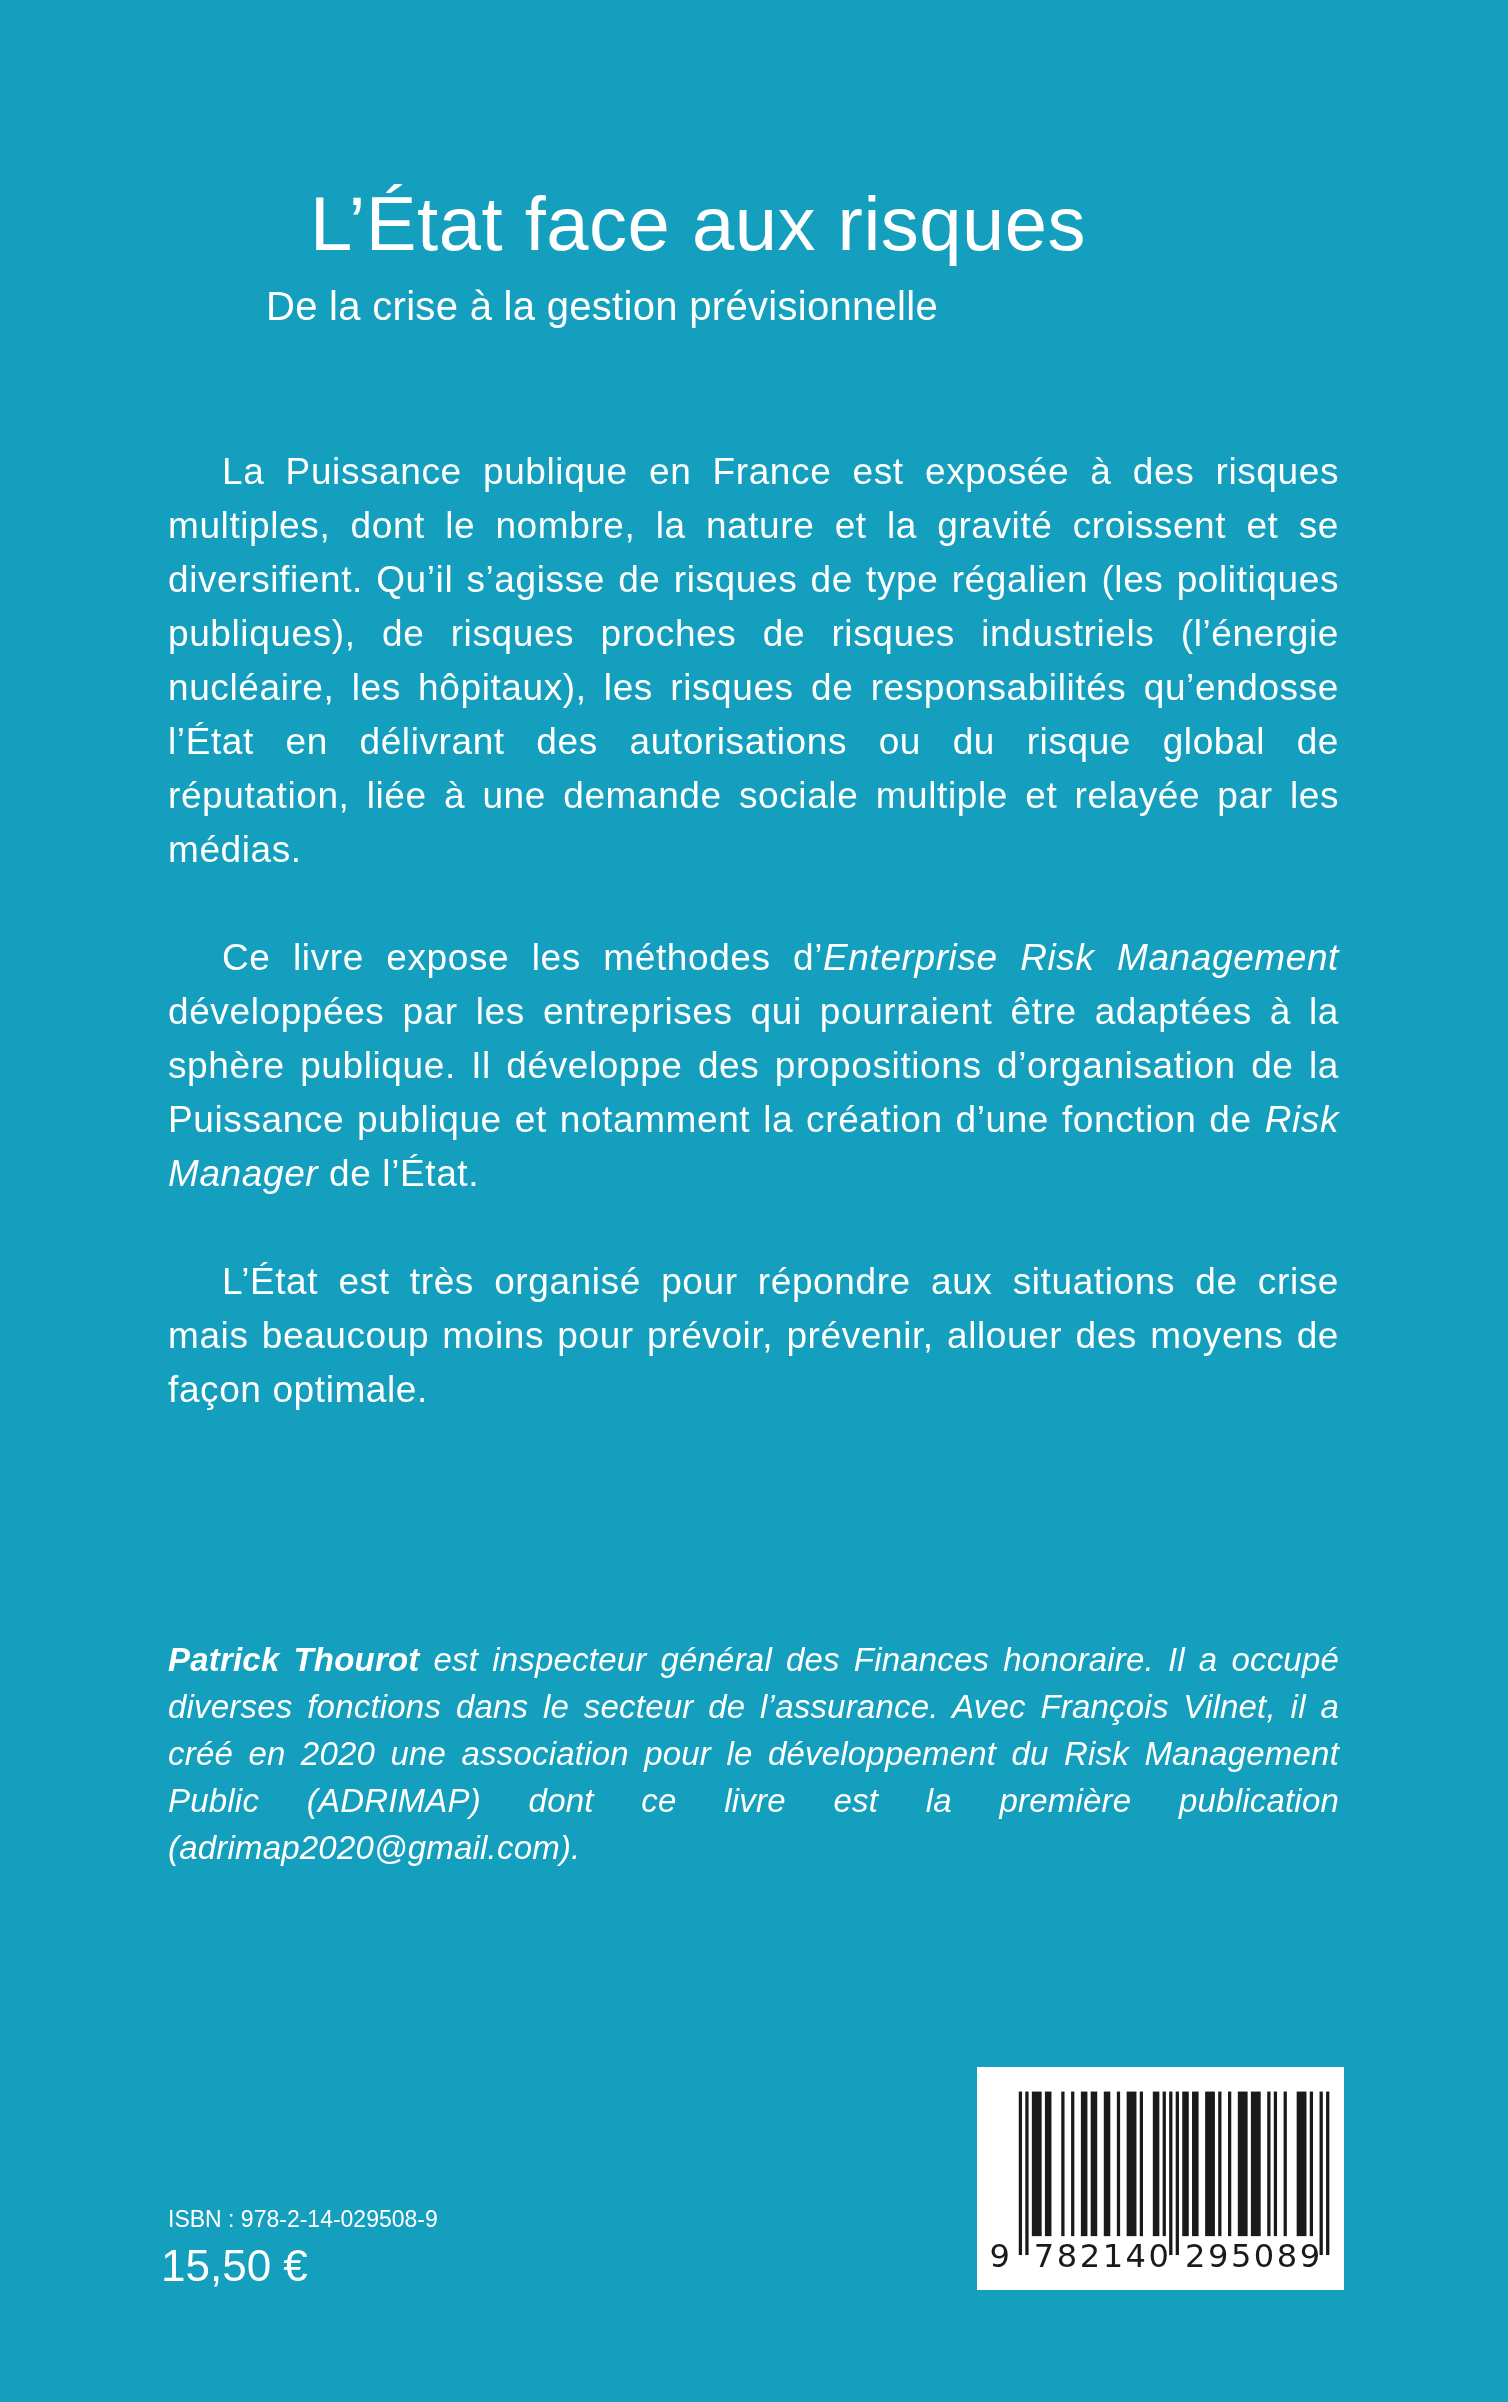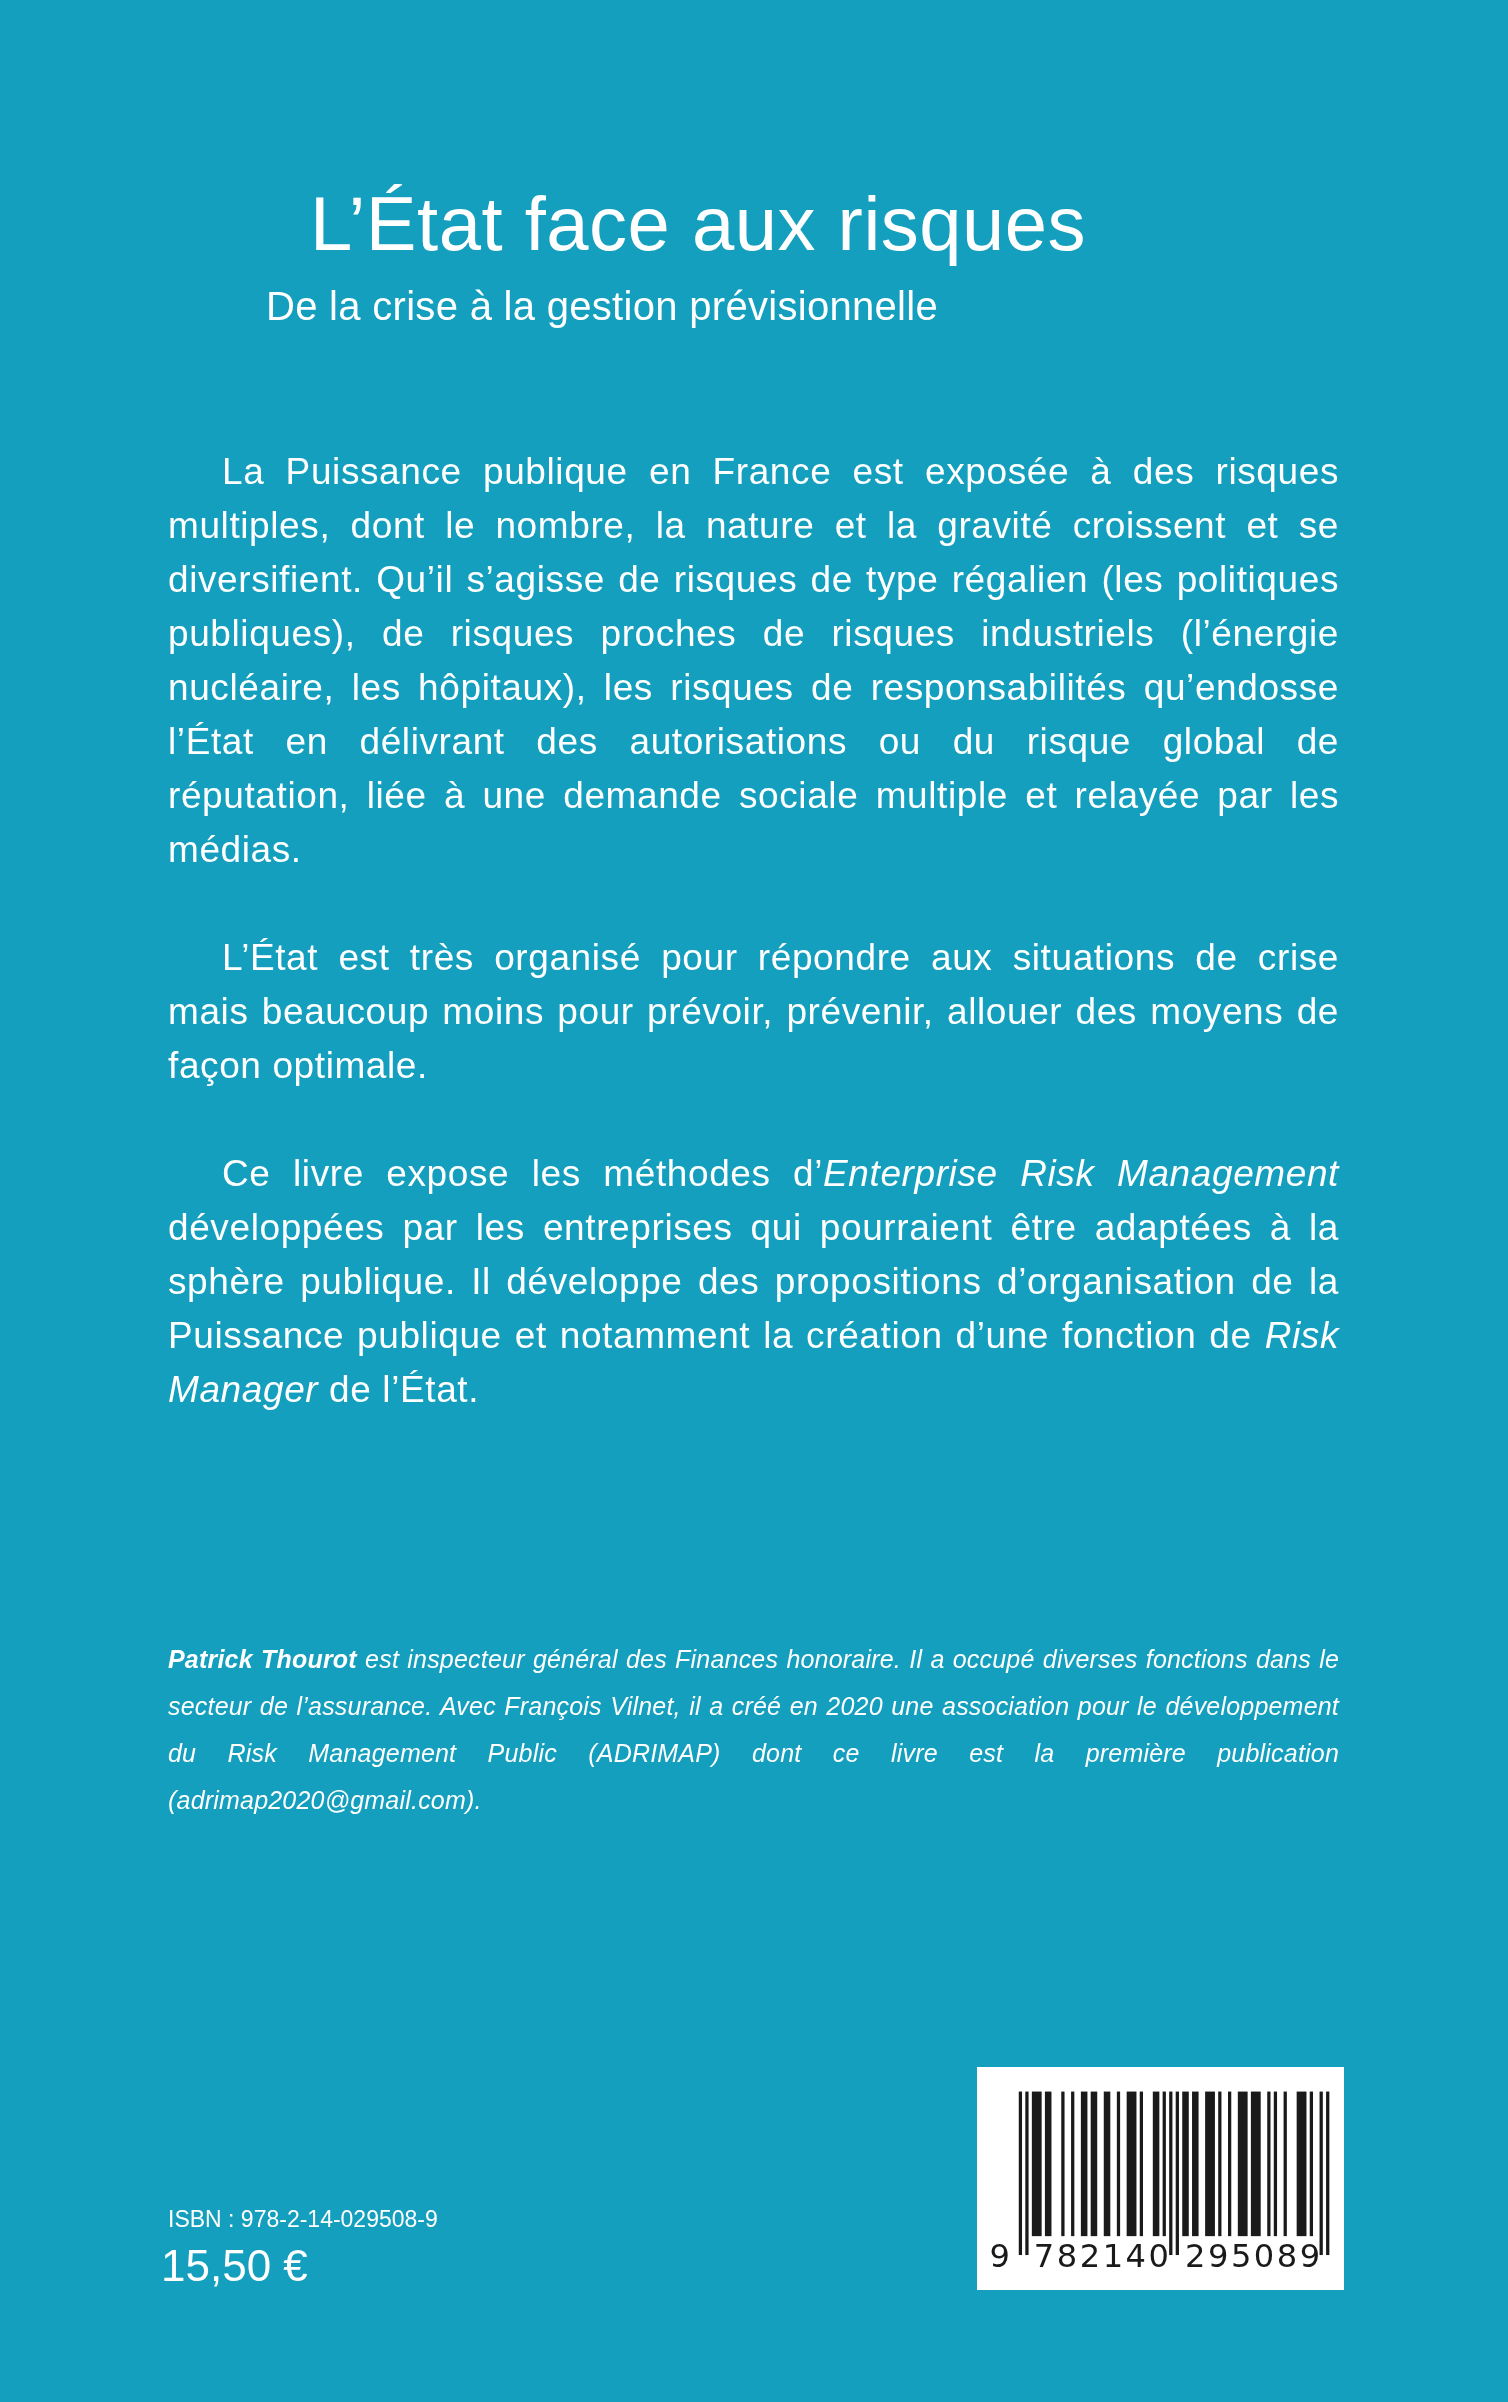--- a/index.html
+++ b/index.html
@@ -57,21 +57,21 @@
       margin: 0 0 54px 0;
       text-indent: 54px;
     }
     .body-text p:last-child { margin-bottom: 0; }
     .body-text em { font-style: italic; }
     .bio {
       position: absolute;
       left: 168px;
       width: 1171px;
       top: 1636px;
-      font-size: 25px;
+      font-size: 33px;
       line-height: 47px;
       font-style: italic;
       text-align: justify;
       letter-spacing: 0.2px;
       margin: 0;
     }
     .bio strong {
       font-weight: 700;
     }
     .credit {
@@ -121,24 +121,24 @@
 <div class="cover">
 
   <h1 class="title">L’État face aux risques</h1>
   <h2 class="subtitle">De la crise à la gestion prévisionnelle</h2>
 
   <div class="body-text">
     <p>
       <span>La Puissance publique en France est exposée à des risques multiples, dont le nombre, la nature et la gravité croissent et se diversifient. Qu’il s’agisse de risques de type régalien (les politiques publiques), de risques proches de risques industriels (l’énergie nucléaire, les hôpitaux), les risques de responsabilités qu’endosse l’État en délivrant des autorisations ou du risque global de réputation, liée à une demande sociale multiple et relayée par les médias.</span>
     </p>
     <p>
-      <span>L’État est très organisé pour répondre aux situations de crise mais beaucoup moins pour prévoir, prévenir, allouer des moyens de façon optimale.</span>
+      <span>Ce livre expose les méthodes d’</span><em>Enterprise Risk Management</em><span> développées par les entreprises qui pourraient être adaptées à la sphère publique. Il développe des propositions d’organisation de la Puissance publique et notamment la création d’une fonction de </span><em>Risk Manager</em><span> de l’État.</span>
     </p>
     <p>
-      <span>Ce livre expose les méthodes d’</span><em>Enterprise Risk Management</em><span> développées par les entreprises qui pourraient être adaptées à la sphère publique. Il développe des propositions d’organisation de la Puissance publique et notamment la création d’une fonction de </span><em>Risk Manager</em><span> de l’État.</span>
+      <span>L’État est très organisé pour répondre aux situations de crise mais beaucoup moins pour prévoir, prévenir, allouer des moyens de façon optimale.</span>
     </p>
   </div>
 
   <p class="bio"><strong>Patrick Thourot</strong><span> est inspecteur général des Finances honoraire. Il a occupé diverses fonctions dans le secteur de l’assurance. Avec François Vilnet, il a créé en 2020 une association pour le développement du Risk Management Public (ADRIMAP) dont ce livre est la première publication (adrimap2020@gmail.com).</span></p>
 
   <div class="isbn">ISBN : 978-2-14-029508-9</div>
   <div class="price">15,50 €</div>
 
   <div class="barcode-box">
     <svg class="barcode-svg" width="367" height="223" viewBox="0 0 388 236" xmlns="http://www.w3.org/2000/svg">

